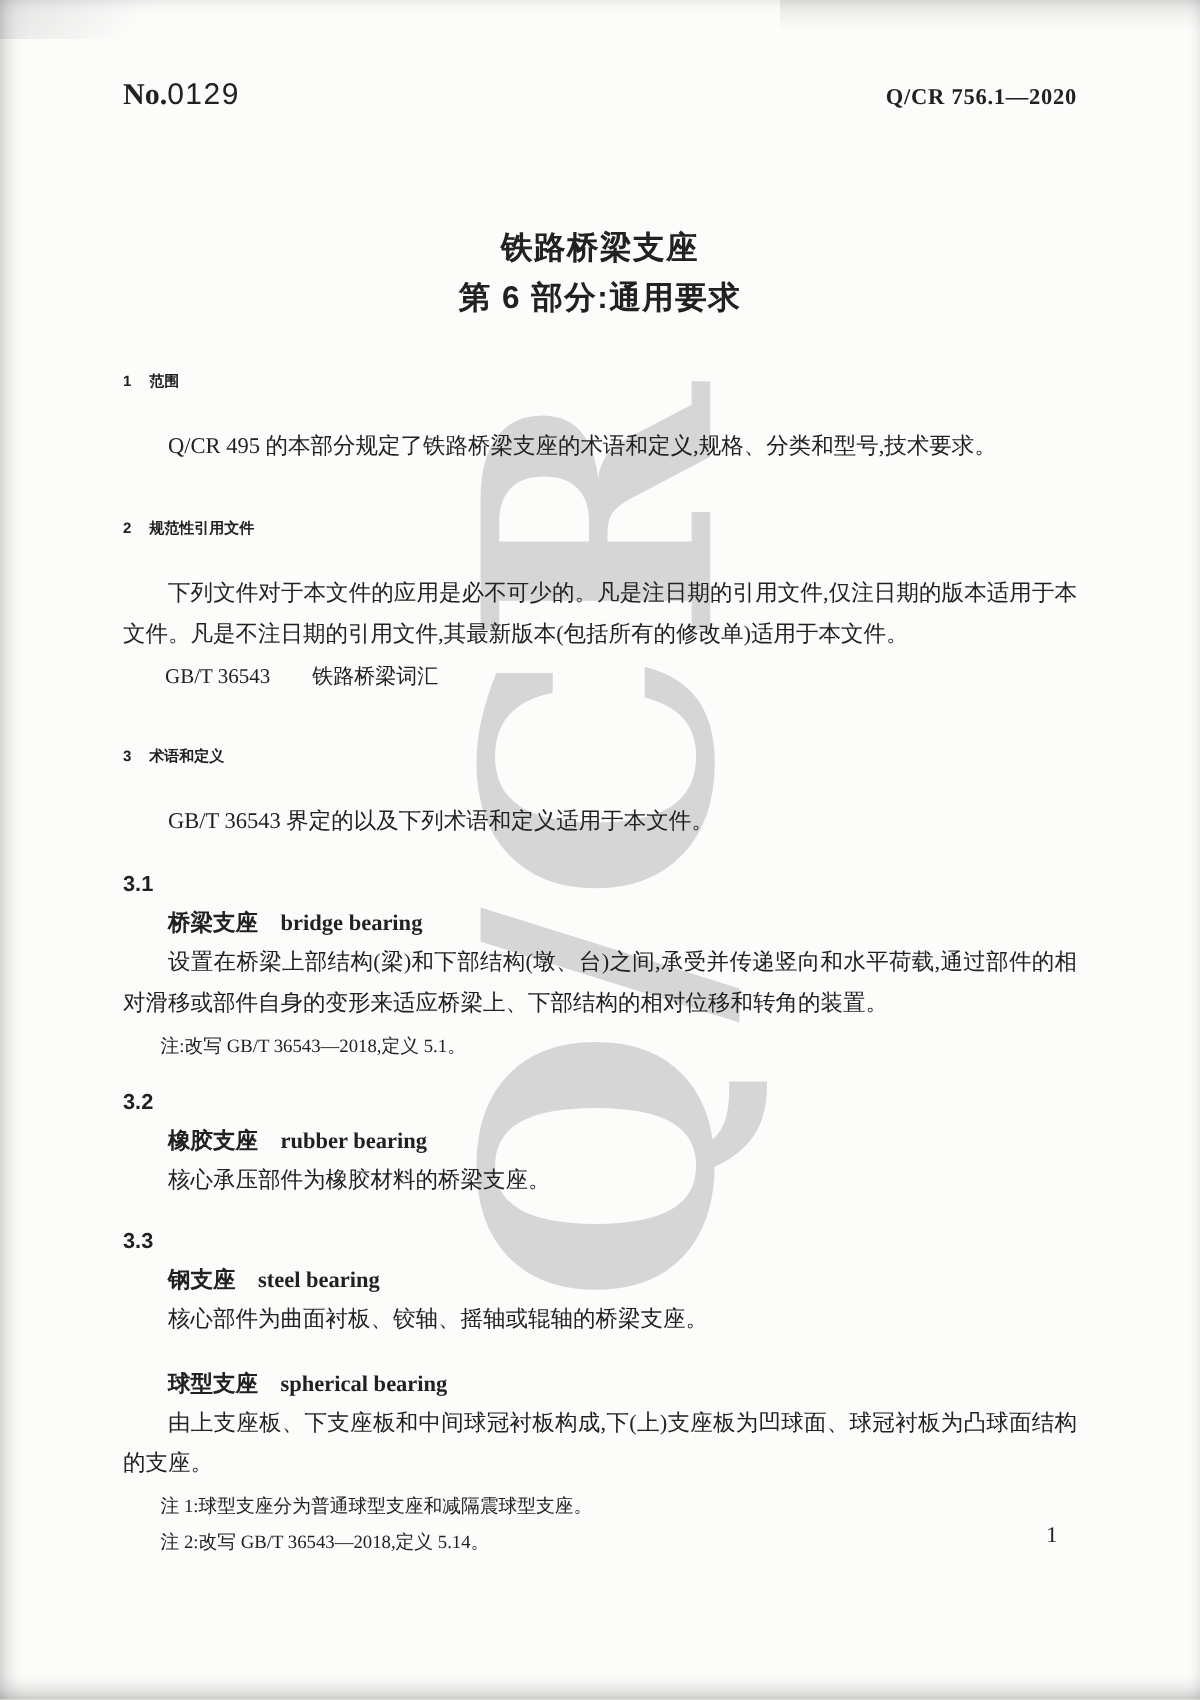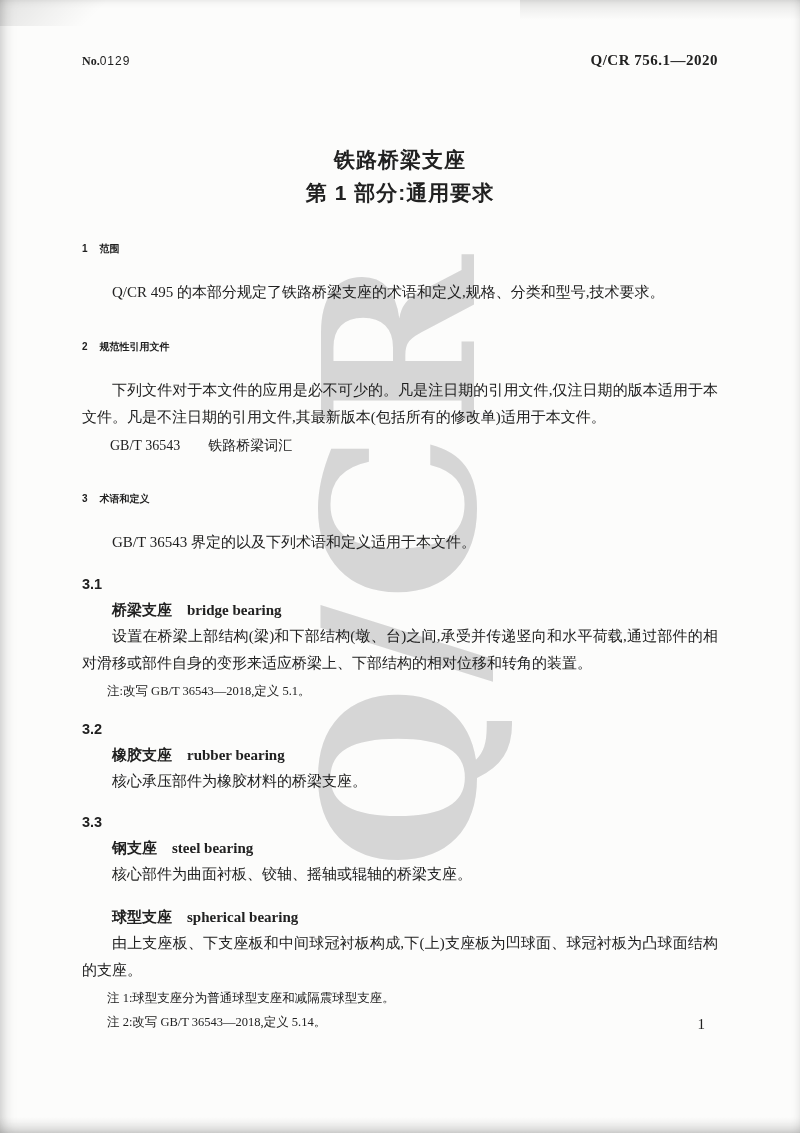--- a/index.html
+++ b/index.html
@@ -19,21 +19,21 @@
   .smudge-bl{position:absolute;bottom:0;left:0;width:100%;height:16px;
     background:linear-gradient(to top,rgba(0,0,0,.08),transparent);}
   .watermark{
     position:absolute;top:560px;left:400px;z-index:0;white-space:nowrap;
     transform:translate(-50%,-50%) rotate(-90deg);
     font-family:"DejaVu Serif","Liberation Serif",serif;font-weight:bold;
     font-size:210px;letter-spacing:4px;color:var(--wm,#d6d6d6);
   }
   .content{position:relative;z-index:1;padding:0 82px;}
   .header{padding-top:52px;display:flex;justify-content:space-between;align-items:baseline;}
-  .doc-no{font-size:12px;}
+  .doc-no{font-size:20px;}
   .doc-no .prefix{font-weight:bold;font-family:"Liberation Serif",serif;}
   .doc-no .digits{font-family:"Liberation Sans","DejaVu Sans",sans-serif;letter-spacing:1px;}
   .std-code{font-size:15px;font-weight:bold;font-family:"Liberation Serif",serif;letter-spacing:.5px;text-align:right;}
   .title{margin:74px 0 0;text-align:center;font-size:21px;font-weight:bold;line-height:33px;
     font-family:"Liberation Sans","DejaVu Sans",sans-serif;letter-spacing:1px;}
   .clause{margin-top:30px;}
   .clause-heading{font-family:"Liberation Sans","DejaVu Sans",sans-serif;
     font-weight:bold;font-size:10px;line-height:20px;margin-bottom:20px;}
   .clause-heading .num{margin-right:1.2em;}
   .para{font-size:15px;line-height:27.5px;text-indent:2em;text-align:justify;margin:0;}
@@ -62,21 +62,21 @@
 
   <div class="content">
 
     <div class="header">
       <span class="doc-no"><span class="prefix">No.</span><span class="digits">0129</span></span>
       <span class="std-code">Q/CR 756.1—2020</span>
     </div>
 
     <div class="title">
       <div>铁路桥梁支座</div>
-      <div>第 1 部分:通用要求</div>
+      <div>第 6 部分:通用要求</div>
     </div>
 
     <div class="clause">
       <div class="clause-heading">
         <span class="num">1</span><span>范围</span>
       </div>
       <p class="para">Q/CR 495 的本部分规定了铁路桥梁支座的术语和定义,规格、分类和型号,技术要求。</p>
     </div>
 
     <div class="clause">

